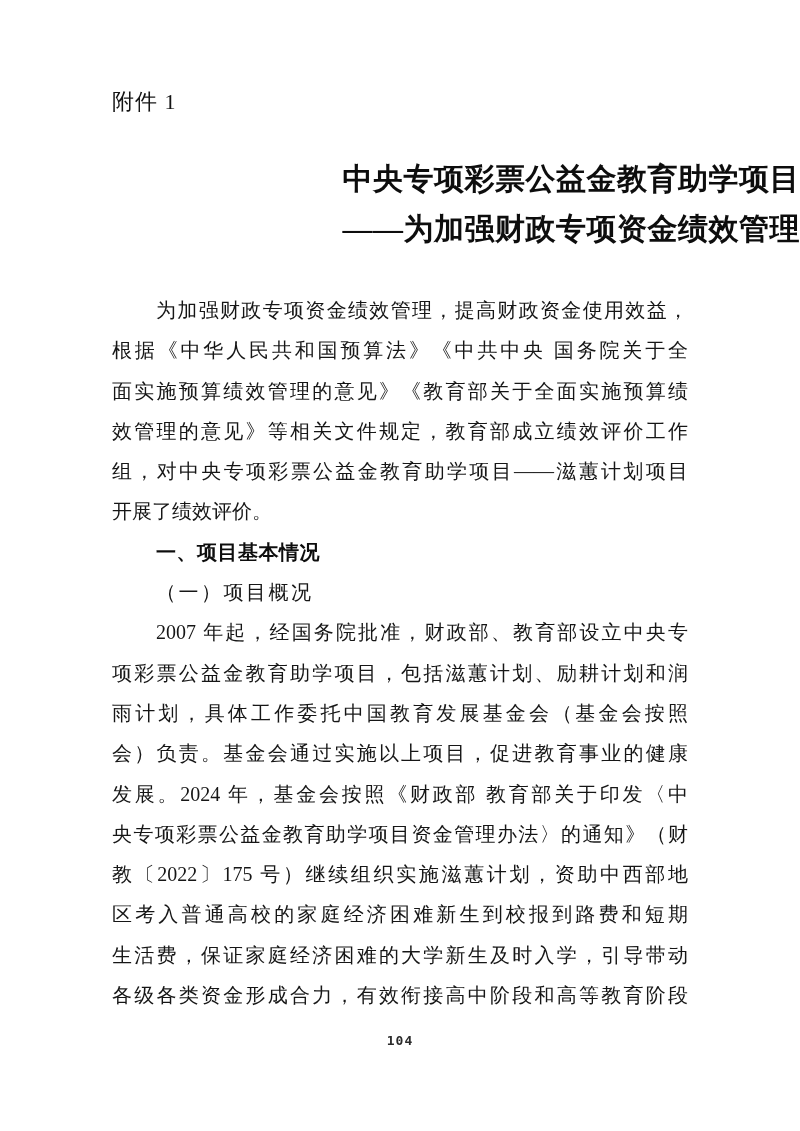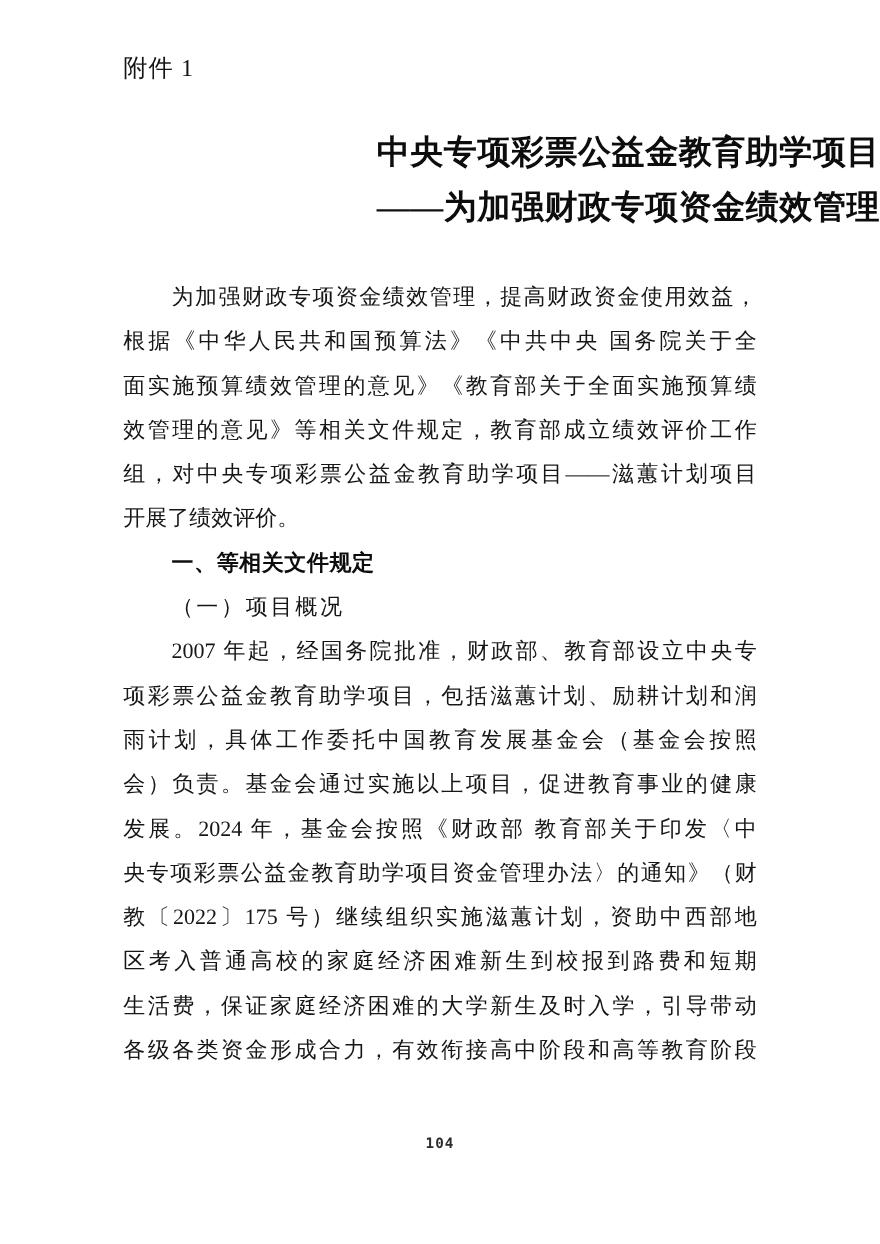--- a/index.html
+++ b/index.html
@@ -11,21 +11,21 @@
     position: relative;
     width: 800px;
     height: 1131px;
     background: #ffffff;
     color: #141414;
     font-family: "Liberation Serif", "DejaVu Serif", serif;
     overflow: hidden;
   }
   .attachment {
     margin: 0;
-    padding-top: 48px;
+    padding-top: 88px;
     padding-left: 112px;
     font-size: 22px;
     line-height: 28px;
     letter-spacing: 1px;
   }
   .title {
     margin: 38px 0 0 0;
     text-align: right;
     font-weight: bold;
     font-size: 30px;
@@ -92,21 +92,21 @@
 
   <div class="doc-body">
 
     <div class="line jf indent">为加强财政专项资金绩效管理，提高财政资金使用效益，</div>
     <div class="line jf">根据《中华人民共和国预算法》《中共中央 国务院关于全</div>
     <div class="line jf">面实施预算绩效管理的意见》《教育部关于全面实施预算绩</div>
     <div class="line jf">效管理的意见》等相关文件规定，教育部成立绩效评价工作</div>
     <div class="line jf">组，对中央专项彩票公益金教育助学项目——滋蕙计划项目</div>
     <div class="line left">开展了绩效评价。</div>
 
-    <div class="line left indent h1-line">一、等相关文件规定</div>
+    <div class="line left indent h1-line">一、项目基本情况</div>
     <div class="line left indent h2-line">（一）项目概况</div>
 
     <div class="line jf indent">2007 年起，经国务院批准，财政部、教育部设立中央专</div>
     <div class="line jf">项彩票公益金教育助学项目，包括滋蕙计划、励耕计划和润</div>
     <div class="line jf">雨计划，具体工作委托中国教育发展基金会（基金会按照</div>
     <div class="line jf">会）负责。基金会通过实施以上项目，促进教育事业的健康</div>
     <div class="line jf">发展。2024 年，基金会按照《财政部 教育部关于印发〈中</div>
     <div class="line jf">央专项彩票公益金教育助学项目资金管理办法〉的通知》（财</div>
     <div class="line jf">教〔2022〕175 号）继续组织实施滋蕙计划，资助中西部地</div>
     <div class="line jf">区考入普通高校的家庭经济困难新生到校报到路费和短期</div>

